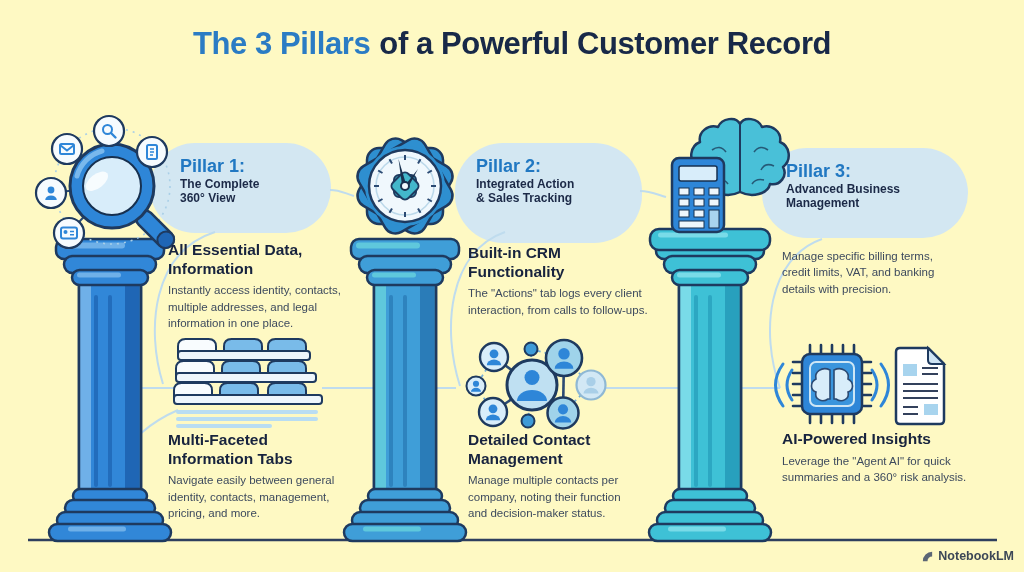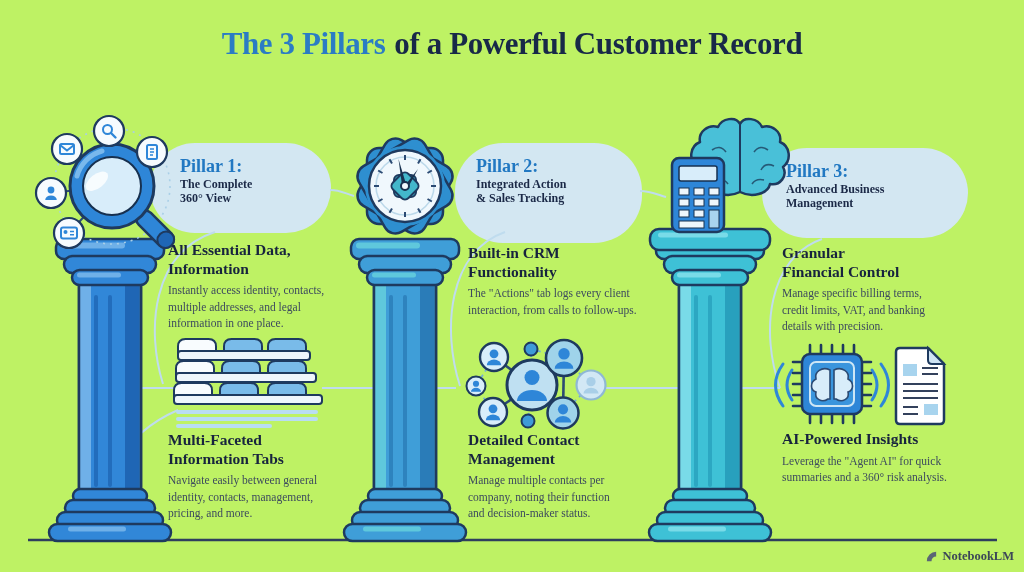--- a/index.html
+++ b/index.html
@@ -1,17 +1,17 @@
 <!DOCTYPE html>
 <html><head>
 <meta charset="utf-8">
 <style>
   html,body{margin:0;padding:0;background:#dfe9ef;}
-  .canvas{position:relative;width:1024px;height:572px;background:#bef264;overflow:hidden;
-          font-family:Liberation Serif, serif;}
+  .canvas{position:relative;width:1024px;height:572px;background:#fef9c3;overflow:hidden;
+          font-family:Liberation Sans, sans-serif;}
   .layer{position:absolute;left:0;top:0;width:1024px;height:572px;}
   #art{z-index:2;pointer-events:none;}
   .title{position:absolute;top:26px;left:0;width:100%;text-align:center;
          font-size:31px;font-weight:700;letter-spacing:-0.4px;z-index:3;}
   .title .hl{color:#2b7cc4;}
   .title .rest{color:#182948;margin-left:9px;}
   .badge{position:absolute;background:#d3e7f2;border-radius:48px;box-sizing:border-box;z-index:1;}
   .badge .lbl{color:#2178c2;font-weight:700;font-size:18px;line-height:1.18;}
   .badge .ttl{color:#1b2947;font-weight:700;font-size:12px;line-height:1.18;white-space:pre-line;}
   #badge1{left:150px;top:143px;width:181px;height:90px;padding:13px 0 0 30px;}
@@ -339,22 +339,20 @@
 pricing, and more.</p>
   </div>
   <div class="sec" id="s22">
     <h3>Detailed Contact
 Management</h3>
     <p>Manage multiple contacts per
 company, noting their function
 and decision-maker status.</p>
   </div>
   <div class="sec" id="s31">
-    <h3>Granular
-Financial Control</h3>
     <p>Manage specific billing terms,
 credit limits, VAT, and banking
 details with precision.</p>
   </div>
   <div class="sec" id="s32">
     <h3>AI-Powered Insights</h3>
     <p>Leverage the "Agent AI" for quick
 summaries and a 360° risk analysis.</p>
   </div>
 

